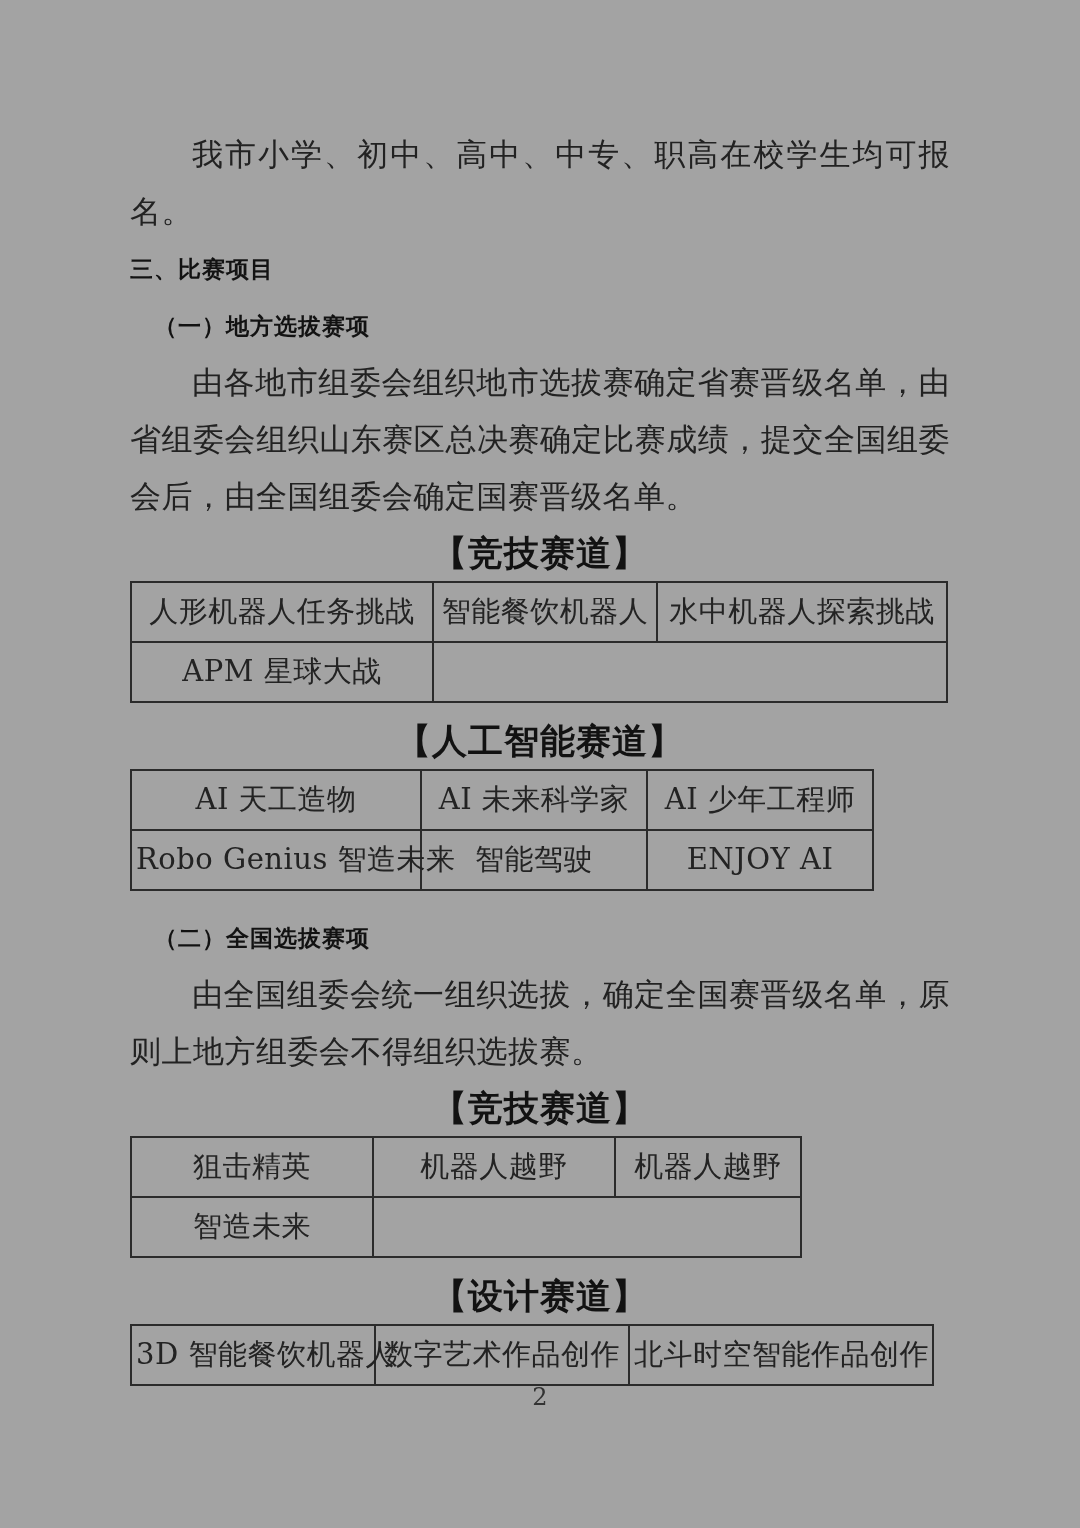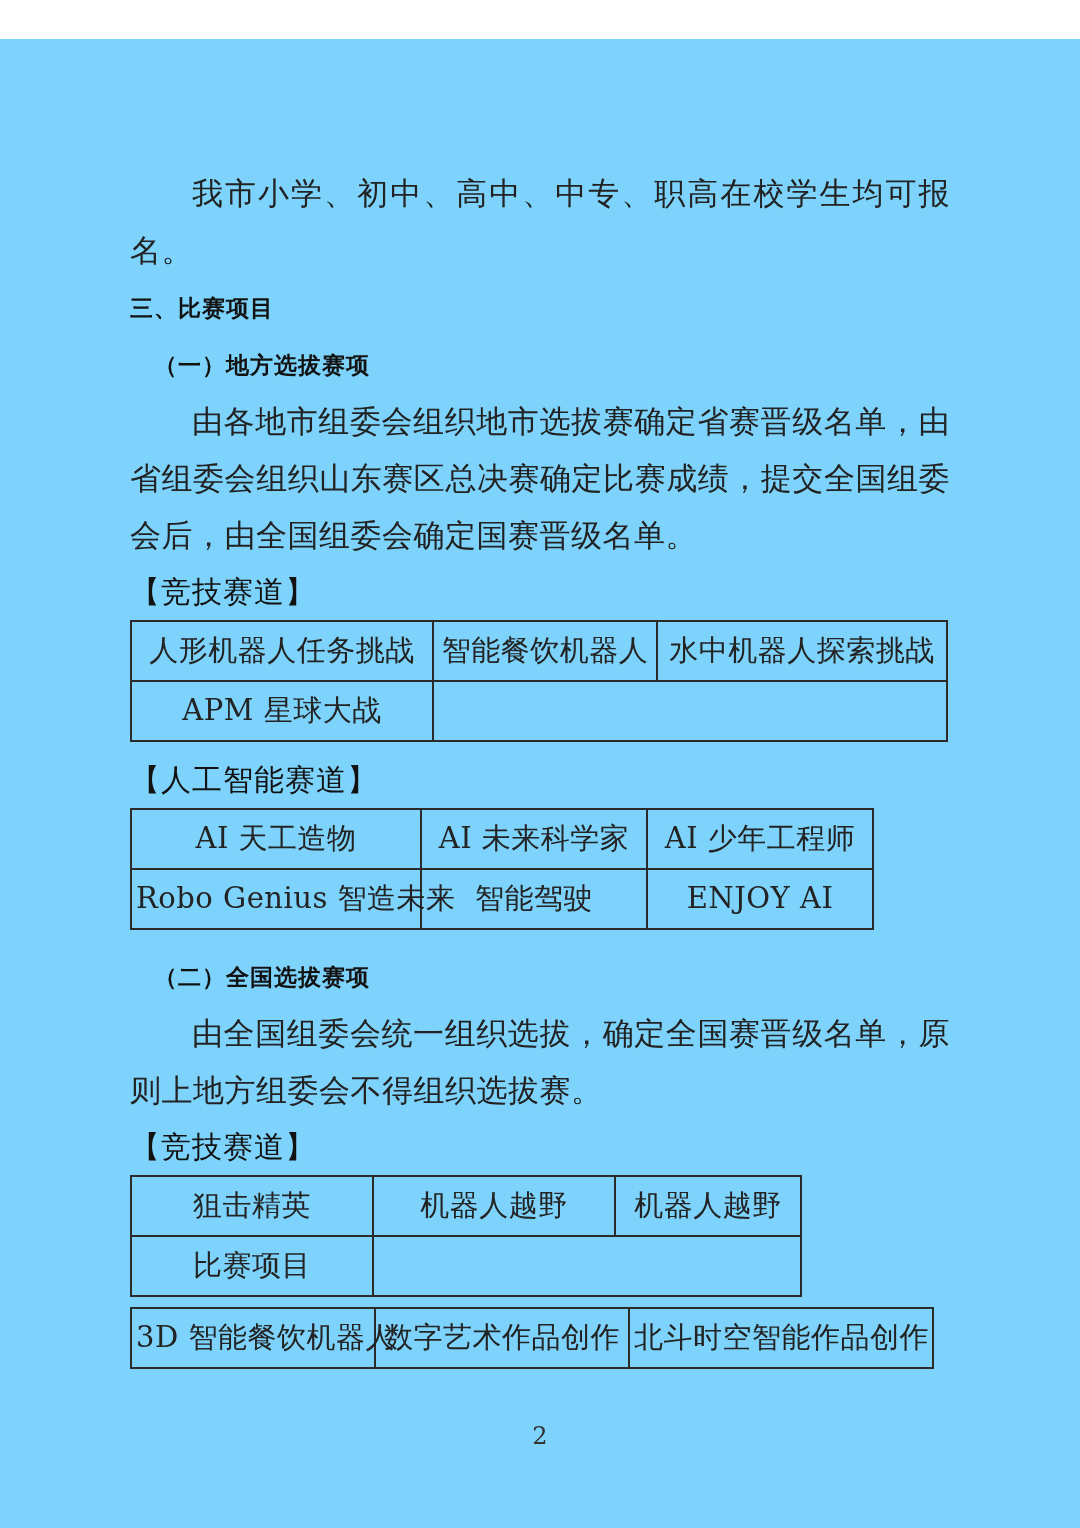--- a/index.html
+++ b/index.html
@@ -13,22 +13,21 @@
     height: 1528px;
     position: relative;
     font-family: "DejaVu Serif", "Liberation Serif", serif;
     color: #1a1a1a;
     overflow: hidden;
   }
 
   .page {
     position: absolute;
     inset: 0;
-    background: #7dd3fc;
-    margin-top: 39px;
+    background: #a3a3a3;
   }
 
   .content {
     position: absolute;
     left: 130px;
     top: 126px;
     width: 820px;
   }
 
   
@@ -51,25 +50,25 @@
     color: #121212;
     margin: 0;
     text-indent: 0;
     letter-spacing: 1px;
   }
   .heading.sub {
     text-indent: 24px;
   }
 
   .track-label {
-    font-size: 30px;
+    font-size: 35px;
     line-height: 56px;
-    font-weight: normal;
+    font-weight: bold;
     color: #121212;
-    text-align: left;
+    text-align: center;
     margin: 0;
     letter-spacing: 1px;
   }
 
   .spacer-sm { height: 10px; }
   .spacer-md { height: 18px; }
 
   
   table.doc-table {
     border-collapse: collapse;
@@ -201,28 +200,29 @@
           <col class="c2">
           <col class="c3">
         </colgroup>
       <tbody>
         <tr>
           <td>狙击精英</td>
           <td>机器人越野</td>
           <td>机器人越野</td>
         </tr>
         <tr>
-          <td>比赛项目</td>
+          <td>智造未来</td>
           <td class="empty" colspan="2"></td>
         </tr>
       </tbody>
     </table>
 
     <div class="spacer-sm"></div>
 
+    <p class="track-label">【设计赛道】</p>
 
     <table class="doc-table tbl-4">
       <colgroup>
           <col class="c1">
           <col class="c2">
           <col class="c3">
         </colgroup>
       <tbody>
         <tr>
           <td>3D 智能餐饮机器人</td>

